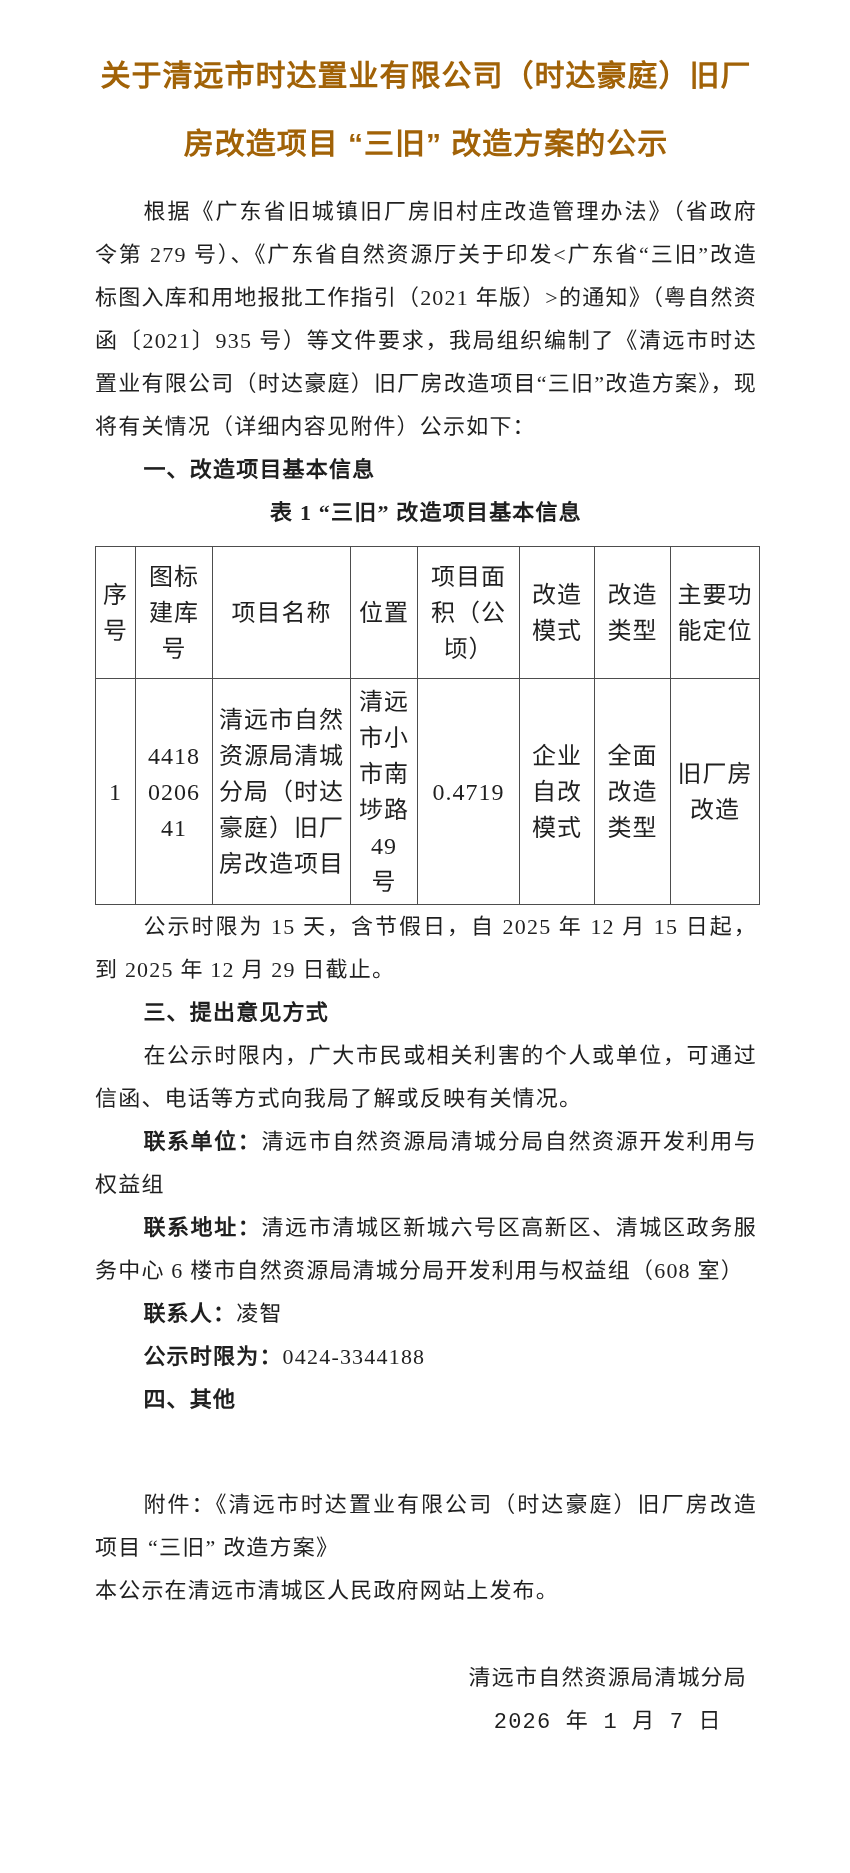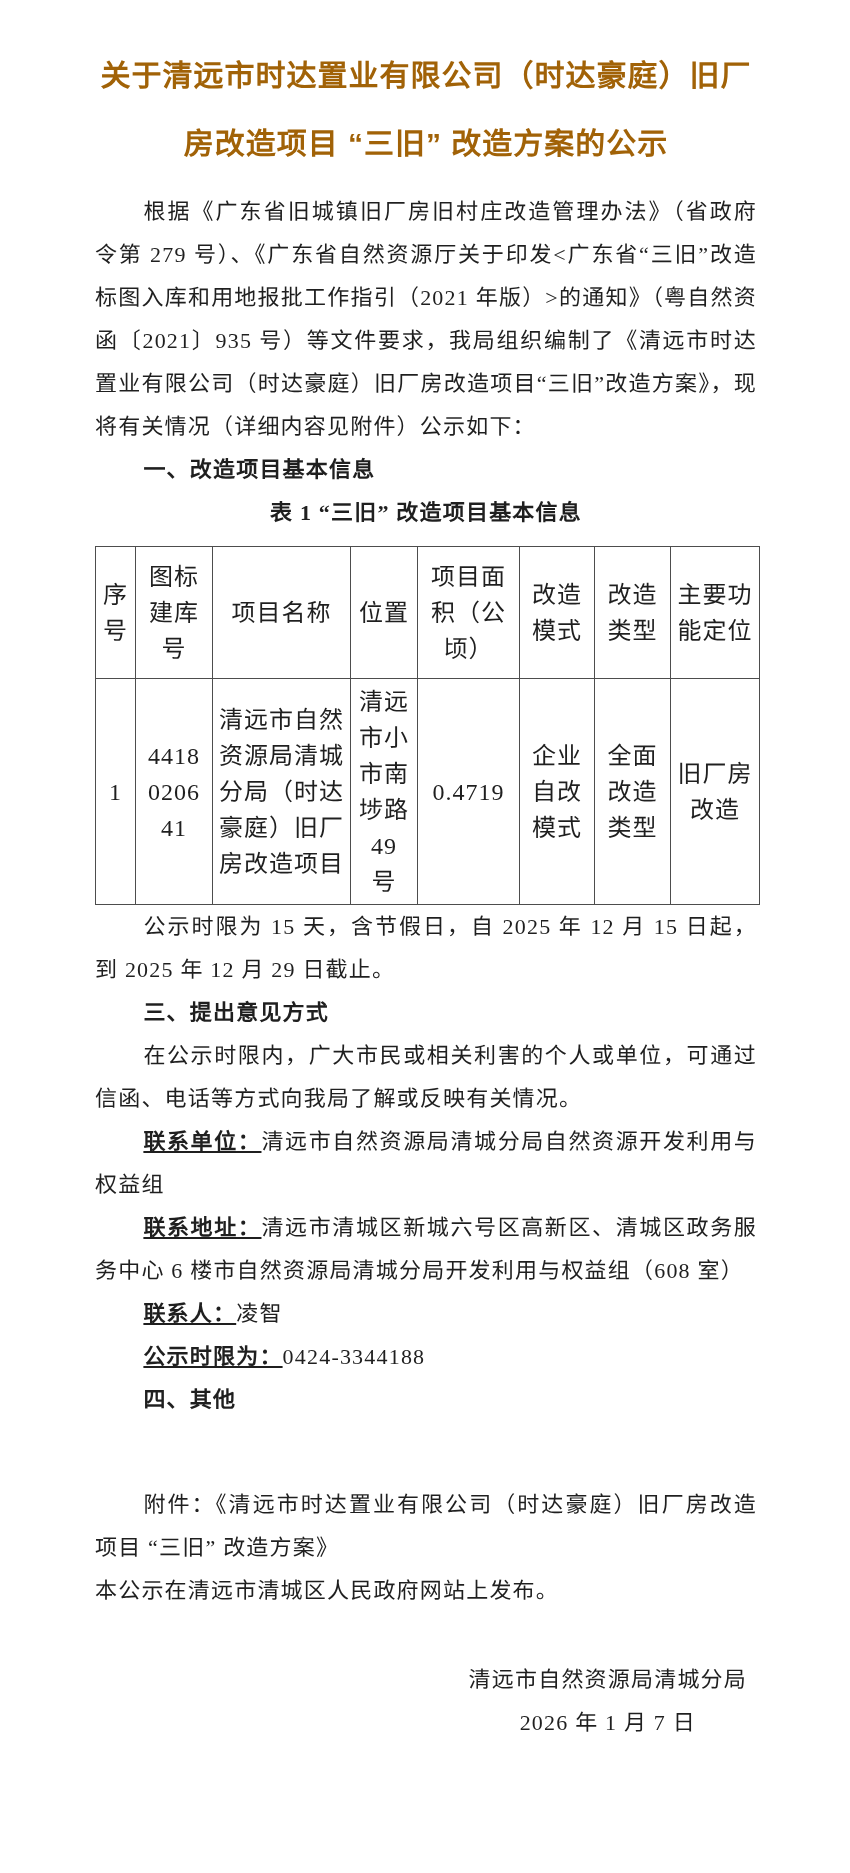--- a/index.html
+++ b/index.html
@@ -26,21 +26,21 @@
     margin: 0 0 12px 0;
   }
   .para {
     margin: 0;
     line-height: 43px;
     letter-spacing: 1.2px;
     text-align: justify;
     text-indent: 2.2em;
   }
   .no-indent { text-indent: 0; }
-  .bold { font-weight: bold; text-decoration: underline; }
+  .bold { font-weight: bold; }
   .heading {
     margin: 0;
     line-height: 43px;
     letter-spacing: 1.2px;
     text-indent: 2.2em;
     font-weight: bold;
   }
   .table-caption {
     margin: 0;
     line-height: 43px;
@@ -67,20 +67,21 @@
   }
   .info-table .narrow-pad { padding: 0 11px; }
   .info-table tr.hdr { height: 132px; }
   .info-table tr.data { height: 226px; }
   .gap-top-section { margin-top: 40px; }
   .attachment { margin-top: 62px; }
   .signature {
     margin-top: 46px;
     text-align: right;
     padding-right: 10px;
+    font-family: Liberation Mono, monospace;
   }
   .sig-block {
     display: inline-block;
     text-align: center;
     line-height: 43px;
     letter-spacing: 1.2px;
   }
 </style>
 </head>
 <body>

